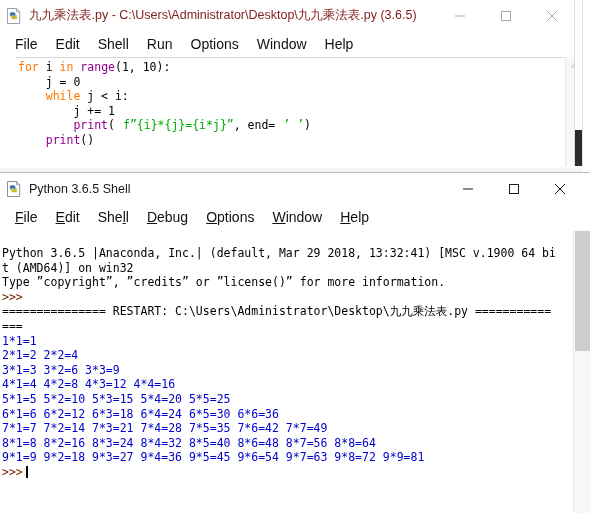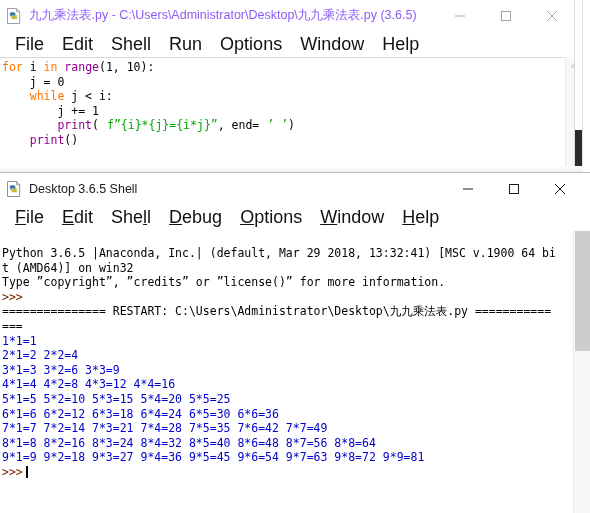--- a/index.html
+++ b/index.html
@@ -32,21 +32,21 @@
   .title-icon {
     width: 18px;
     height: 18px;
     margin-left: 5px;
     margin-right: 6px;
     flex: 0 0 auto;
     position: relative;
   }
   .title-text {
     font-size: 12.5px;
-    color: #8b5cf6;
+    color: #7f1d1d;
     white-space: nowrap;
     overflow: hidden;
     letter-spacing: 0px;
   }
   .title-text.active {
     color: #1a1a1a;
   }
   .winbtns {
     position: absolute;
     top: 0;
@@ -66,21 +66,21 @@
   
   .menubar {
     height: 26px;
     display: flex;
     align-items: center;
     background: #ffffff;
     padding-left: 6px;
     box-sizing: border-box;
   }
   .menuitem {
-    font-size: 18px;
+    font-size: 14px;
     color: #111111;
     padding: 2px 9px;
     white-space: nowrap;
     line-height: 16px;
   }
   .menuitem u { text-decoration: underline; }
 
   
   .codearea, .shellarea {
     font-family: "DejaVu Sans Mono", "Liberation Mono", monospace;
@@ -129,21 +129,21 @@
   #editor-window {
     left: 0; top: 0;
     width: 583px;
     height: 172px;
     border: 1px solid #e2e2e2;
     border-top: none;
     border-left: none;
   }
   #editor-window .titlebar { width: 100%; }
   #editor-code {
-    left: 0;
+    left: 16px;
     top: 57px;
     width: 566px;
     height: 115px;
   }
   #editor-scroll {
     right: 0;
     top: 57px;
     height: 115px;
   }
 
@@ -262,21 +262,21 @@
 
   <div class="titlebar">
     <div class="title-icon">
       <svg width="18" height="18" viewBox="0 0 18 18">
         <path d="M2.5 1.5 h9 l3.2 3.2 v11.8 h-12.2 z" fill="#ffffff" stroke="#8a9098" stroke-width="1"></path>
         <path d="M11.5 1.5 v3.2 h3.2 z" fill="#e4e6e8" stroke="#8a9098" stroke-width="0.8"></path>
         <path d="M4.6 7.2 c0-1.1 .8-1.9 1.9-1.9 h2.1 c1.1 0 1.9 .8 1.9 1.9 v1.6 h-3.6 c-1 0-1.8 .8-1.8 1.8 v-3.4 z" fill="#3c78a8"></path>
         <path d="M12.2 10.4 c0 1.1-.8 1.9-1.9 1.9 h-2.1 c-1.1 0-1.9-.8-1.9-1.9 v-1.6 h3.6 c1 0 1.8-.8 1.8-1.8 v3.4 z" fill="#c8bb3c"></path>
       </svg>
     </div>
-    <div class="title-text active">Desktop 3.6.5 Shell</div>
+    <div class="title-text active">Python 3.6.5 Shell</div>
 
     <div class="winbtns" style="right:7px;">
       <div class="winbtn">
         <svg width="12" height="12" viewBox="0 0 12 12">
             <line x1="1" y1="6" x2="11" y2="6" stroke="#1a1a1a" stroke-width="1"></line>
           </svg>
       </div>
       <div class="winbtn">
         <svg width="12" height="12" viewBox="0 0 12 12">
             <rect x="1.5" y="1.5" width="9" height="9" fill="none" stroke="#1a1a1a" stroke-width="1"></rect>

